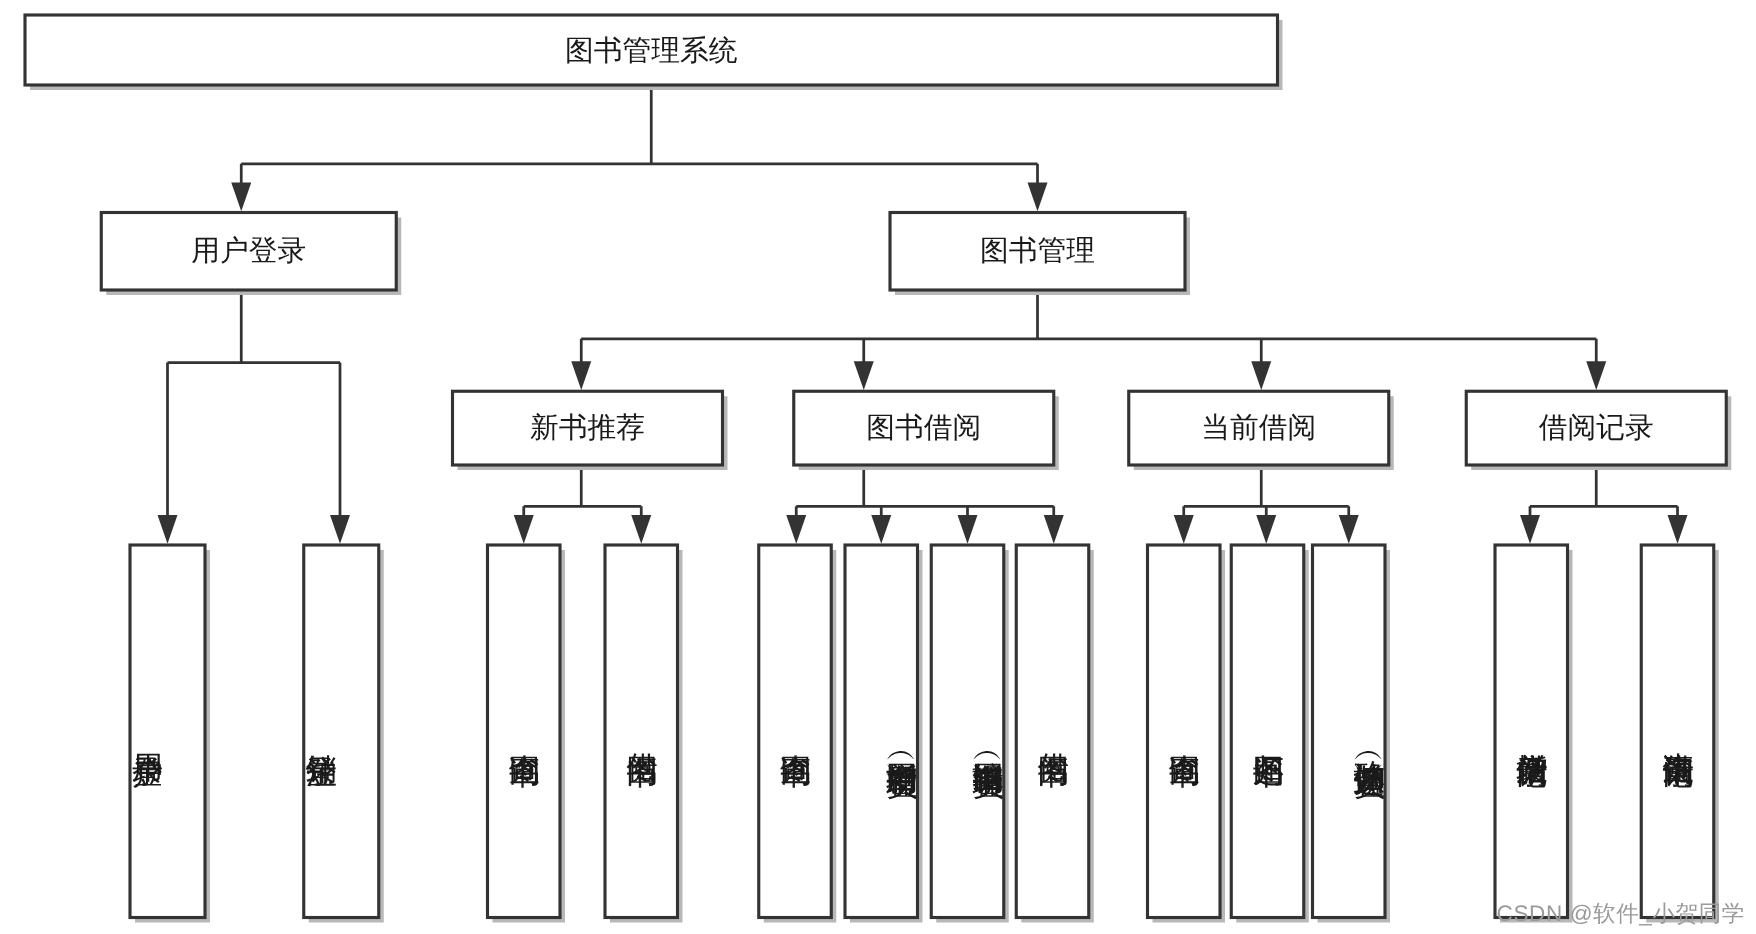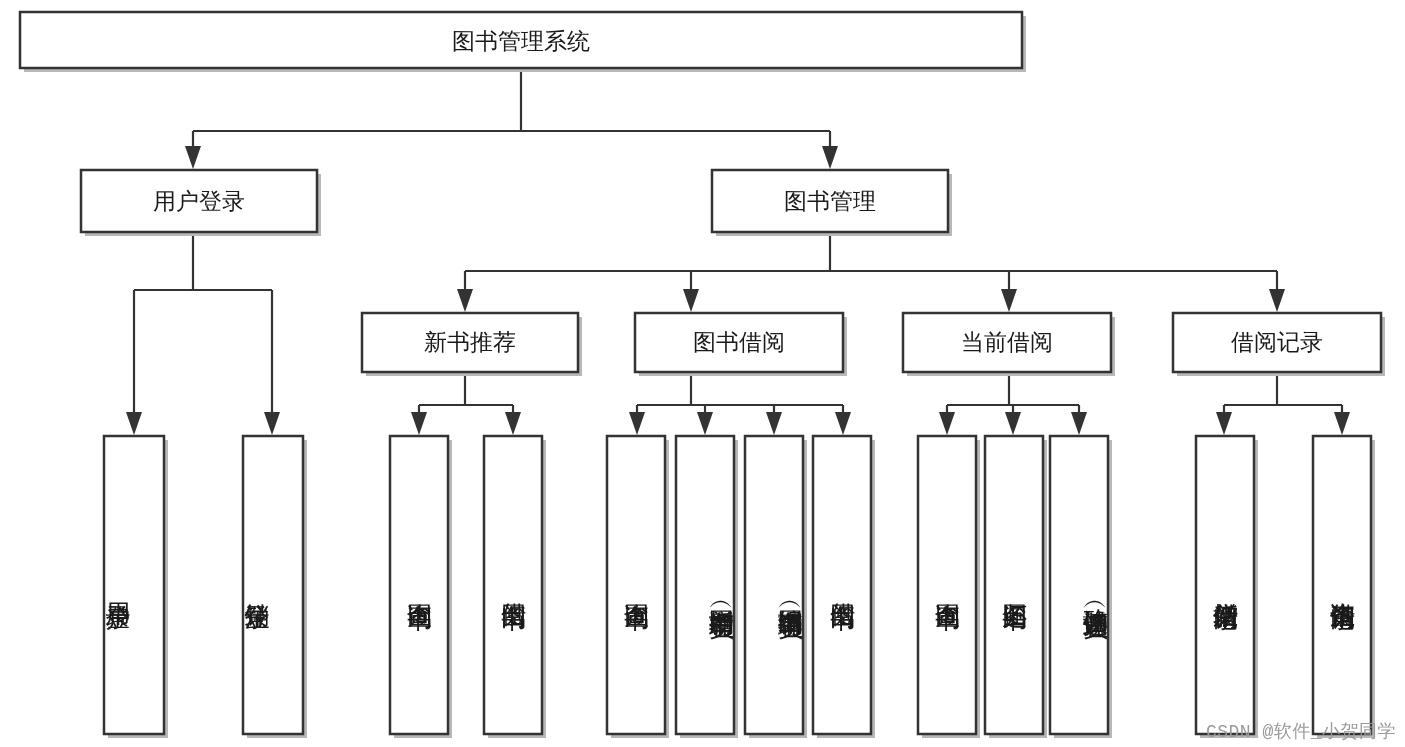--- a/index.html
+++ b/index.html
@@ -64,21 +64,21 @@
     line-height: 1.06;
     color: #1a1a1a;
     letter-spacing: 1px;
     white-space: nowrap;
     pointer-events: none;
   }
   .watermark {
     position: absolute;
     right: 9px;
     bottom: 4px;
-    font-family: Liberation Mono, monospace;
+    font-family: Liberation Sans, sans-serif;
     font-size: 18px;
     color: #9a9a9a;
     white-space: nowrap;
     letter-spacing: 0.5px;
   }
 </style>
 </head>
 <body>
 
 <div id="diagram-root">

